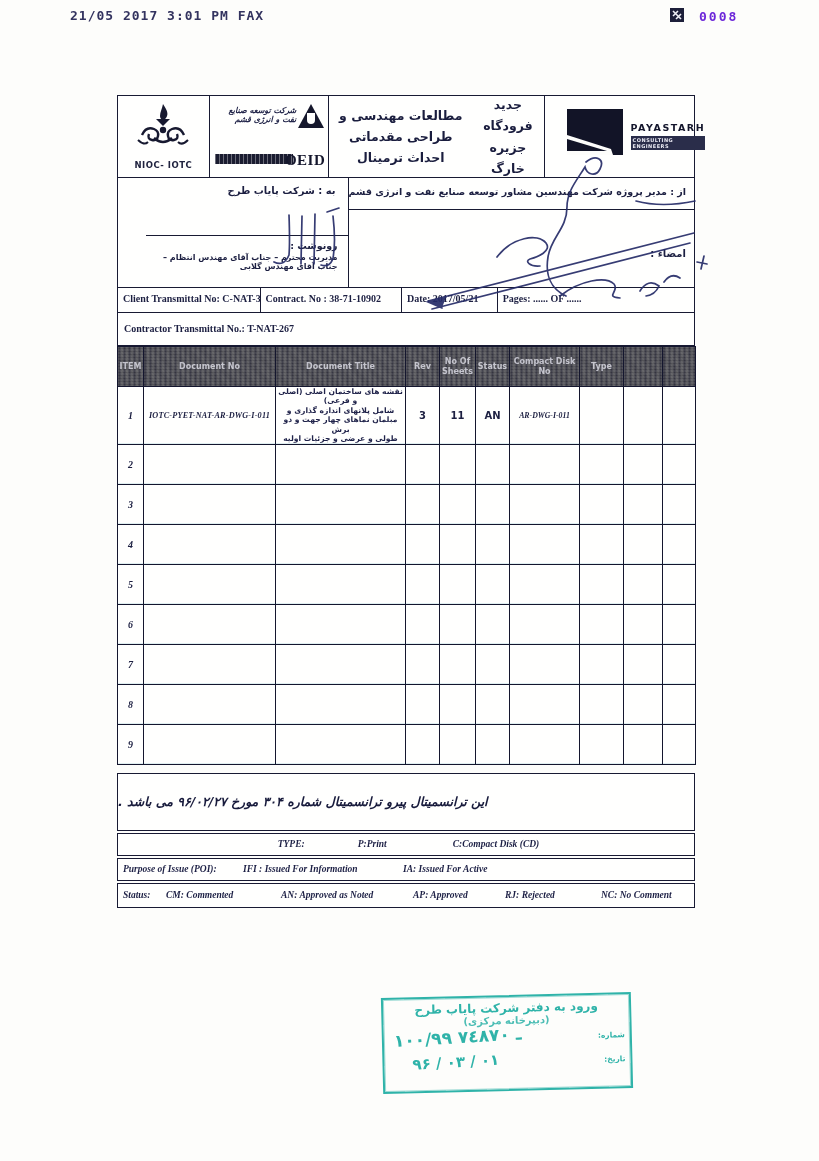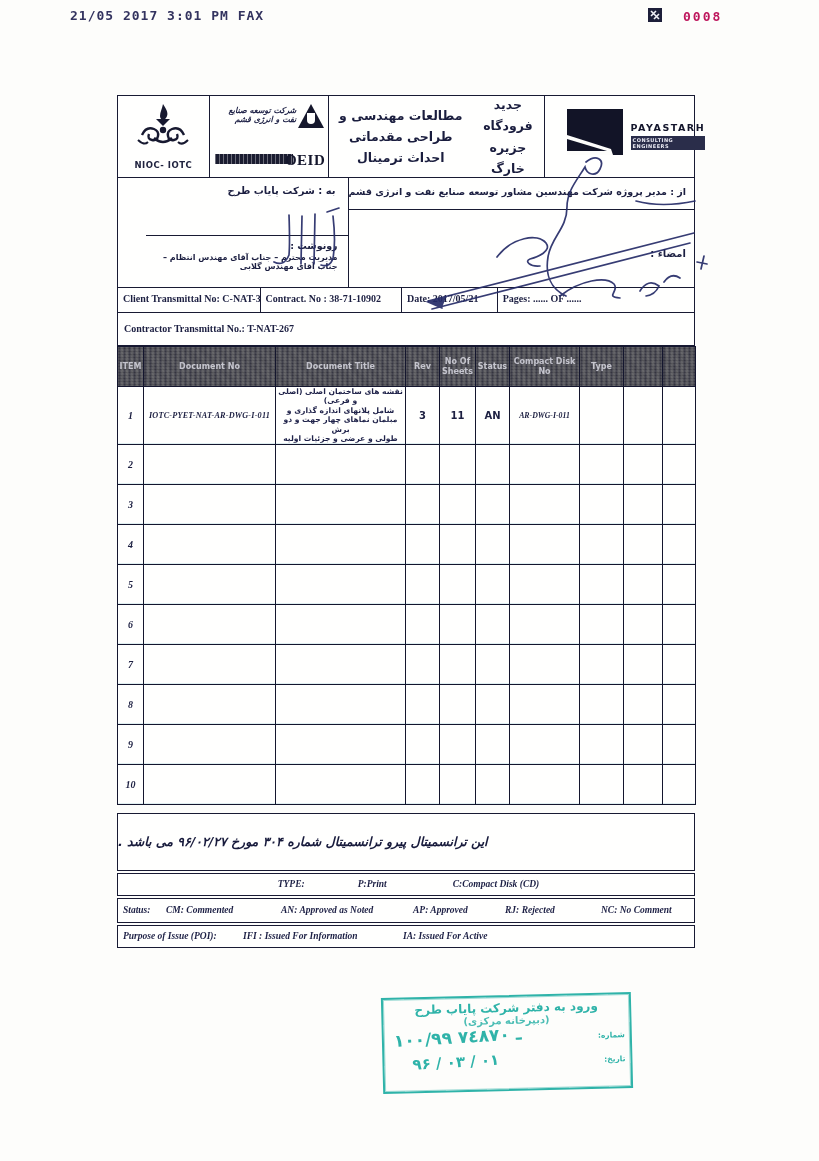--- a/index.html
+++ b/index.html
@@ -1,21 +1,21 @@
 <!DOCTYPE html>
 <html><head>
 <meta charset="utf-8">
 <style>
   * { margin:0; padding:0; box-sizing:border-box; }
   body { background:#e9e9e9; font-family:"DejaVu Sans", sans-serif; }
   #page { position:relative; width:819px; height:1161px; background:#fdfdfb; margin:0 auto; overflow:hidden; }
 
   
   .fax-line { position:absolute; top:8px; left:70px; font-family:"DejaVu Sans Mono", monospace; font-weight:bold; font-size:13px; color:#33335f; letter-spacing:1px; }
-  .fax-pageno { position:absolute; top:7px; left:648px; display:flex; align-items:center; gap:20px; font-family:"DejaVu Sans Mono", monospace; font-weight:bold; font-size:13px; color:#be185d; letter-spacing:2px; }
+  .fax-pageno { position:absolute; top:7px; left:670px; display:flex; align-items:center; gap:14px; font-family:"DejaVu Sans Mono", monospace; font-weight:bold; font-size:13px; color:#6d28d9; letter-spacing:2px; }
 
   
   .doc { position:absolute; left:117px; top:95px; width:578px; color:#1c1f41; }
   .box { border:1.6px solid #181a33; background:#fffffe; }
 
   
   .logo-row { display:flex; height:83px; }
   .logo-row > div { border-right:1.6px solid #181a33; position:relative; }
   .logo-row > div:last-child { border-right:none; }
   .cell-nioc { width:92px; }
@@ -317,57 +317,45 @@
             <td></td>
             <td></td>
             <td></td>
             <td></td>
             <td></td>
             <td></td>
             <td></td>
             <td></td>
             <td></td>
           </tr>
-      <tr>
-            <td class="c-item">10</td>
-            <td></td>
-            <td></td>
-            <td></td>
-            <td></td>
-            <td></td>
-            <td></td>
-            <td></td>
-            <td></td>
-            <td></td>
-          </tr>
     </tbody>
       </table>
 
     <div class="note-box box">
       <div class="note-fa">این ترانسمیتال پیرو ترانسمیتال شماره ۳۰۴ مورخ ۹۶/۰۲/۲۷ می باشد .</div>
     </div>
 
     <div class="legend-row type-row box">
       <span class="lg-label">TYPE:</span>
       <span class="lg-i0">P:Print</span>
       <span>C:Compact Disk (CD)</span>
+    </div>
+    <div class="legend-row poi-row box">
+      <span class="lg-label">Purpose of Issue (POI):</span>
+      <span class="lg-i0">IFI : Issued For Information</span>
+      <span>IA: Issued For Active</span>
     </div>
     <div class="legend-row status-row box">
       <span class="lg-label">Status:</span>
       <span class="lg-i0">CM: Commented</span>
       <span class="lg-i1">AN: Approved as Noted</span>
       <span class="lg-i2">AP: Approved</span>
       <span class="lg-i3">RJ: Rejected</span>
       <span>NC: No Comment</span>
     </div>
-    <div class="legend-row poi-row box">
-      <span class="lg-label">Purpose of Issue (POI):</span>
-      <span class="lg-i0">IFI : Issued For Information</span>
-      <span>IA: Issued For Active</span>
-    </div>
 
   </div>
 
   <div class="stamp">
     <div class="stamp-l1">ورود به دفتر شرکت پایاب طرح</div>
     <div class="stamp-l2">(دبیرخانه مرکزی)</div>
     <div class="stamp-row">
       <span class="stamp-side">شماره:</span>
       <span class="stamp-val v-num">۱۰۰/۹۹ ـ ۷٤۸۷۰</span>
     </div>

